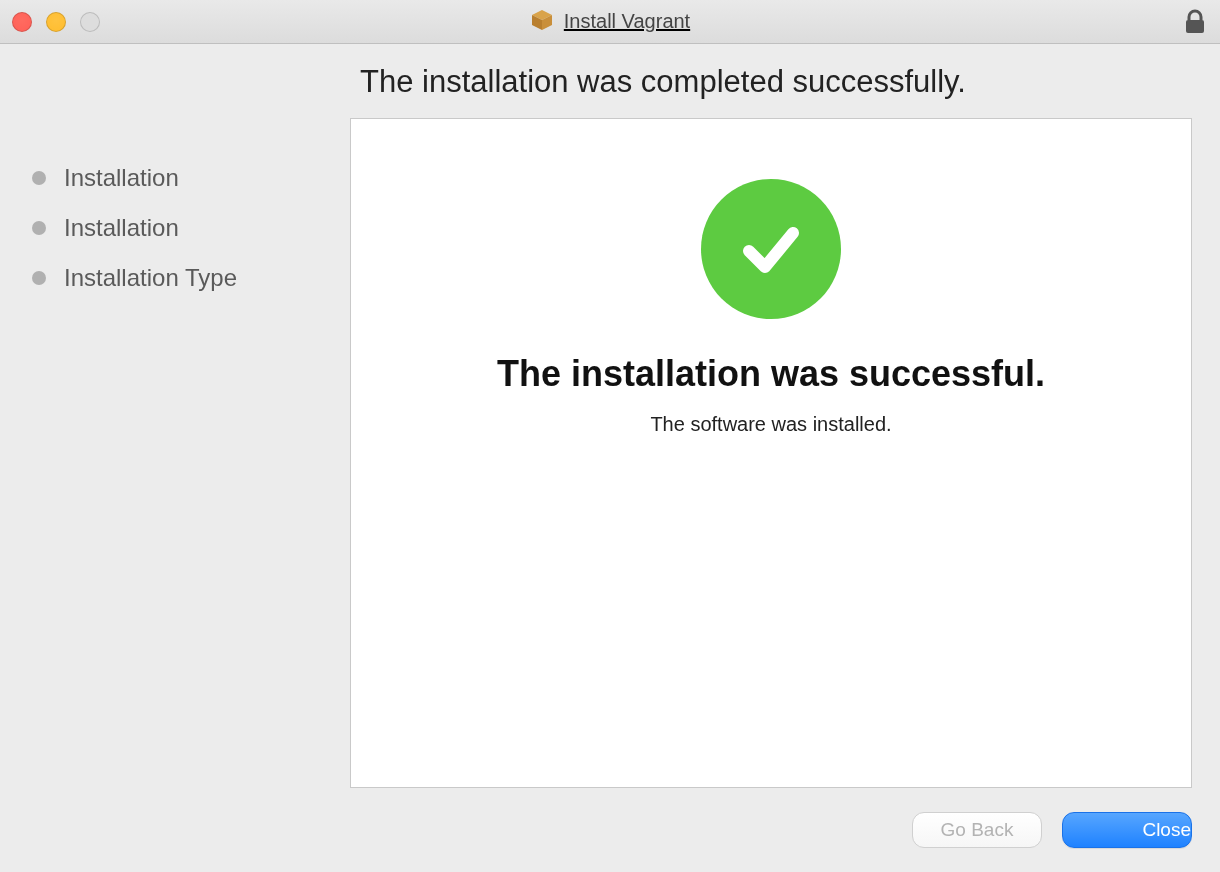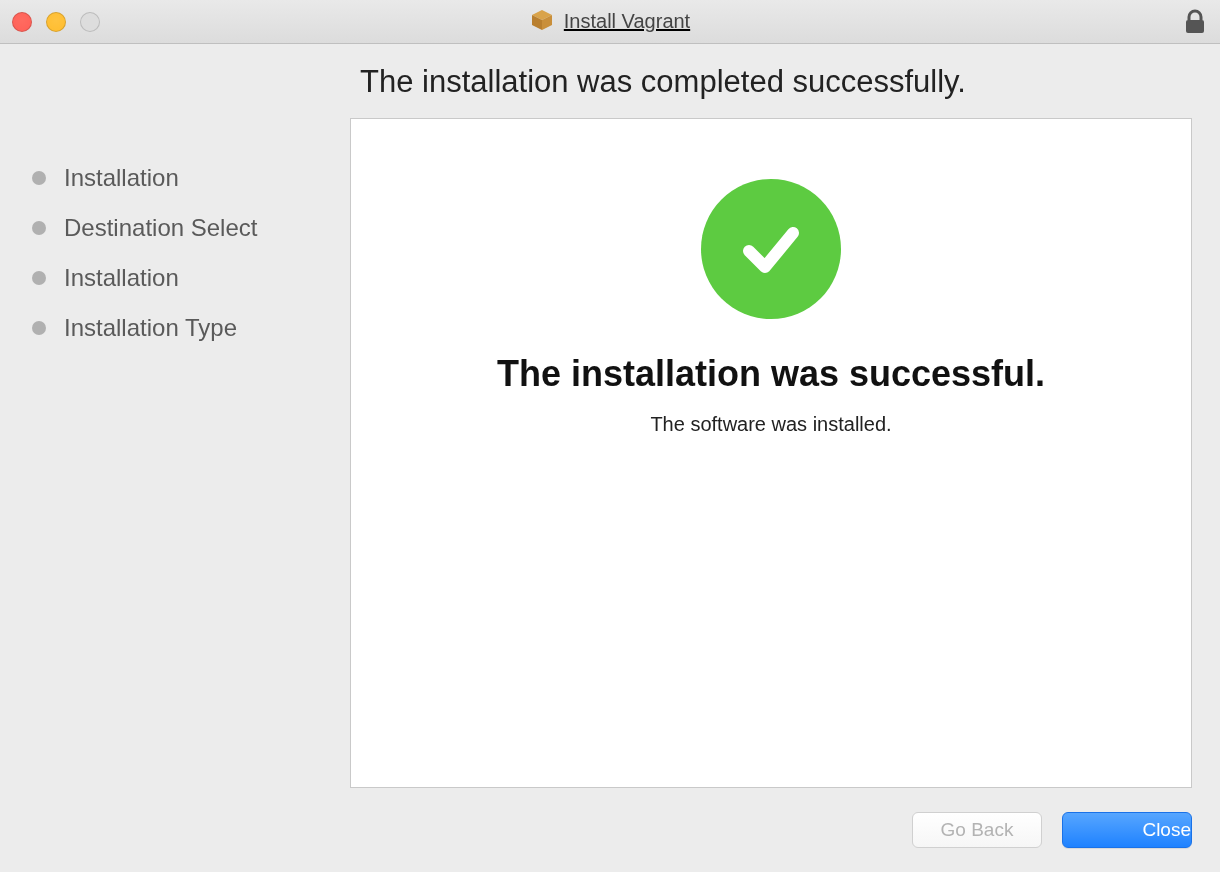--- a/index.html
+++ b/index.html
@@ -120,21 +120,21 @@
   
   .footer {
     display: flex;
     justify-content: flex-end;
     gap: 20px;
     padding: 24px 28px;
   }
   .btn {
     min-width: 130px;
     height: 36px;
-    border-radius: 6px;
+    border-radius: 12px;
     font-size: 19px;
     display: flex;
     align-items: center;
     justify-content: center;
     cursor: pointer;
   }
   .btn-disabled {
     background: linear-gradient(#ffffff, #f6f6f6);
     border: 1px solid #d0d0d0;
     color: #b3b3b3;
@@ -173,24 +173,20 @@
     </svg>
   </span>
 </div>
 
 <div class="window-body">
   <div class="content-row">
     <div class="sidebar">
       <div class="step">
         <span class="bullet"></span>
         <span>Installation</span>
-      </div>
-      <div class="step">
-        <span class="bullet"></span>
-        <span>Destination Select</span>
       </div>
       <div class="step">
         <span class="bullet"></span>
         <span>Installation</span>
       </div>
       <div class="step">
         <span class="bullet"></span>
         <span>Installation Type</span>
       </div>
     </div>

